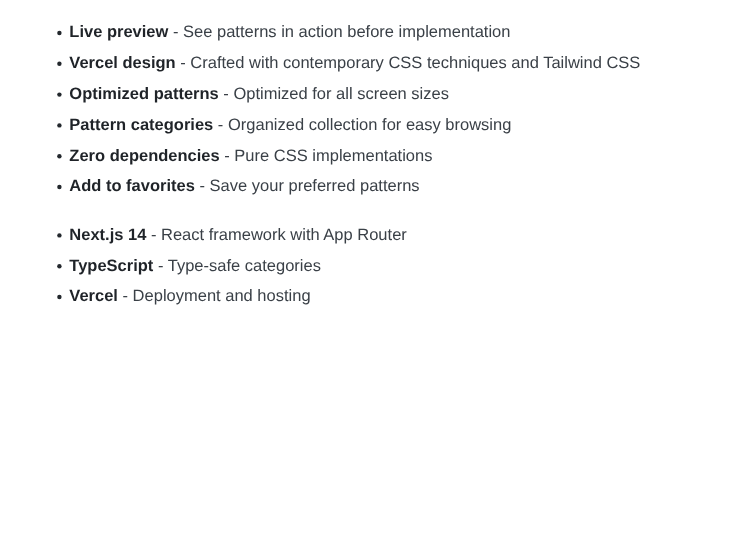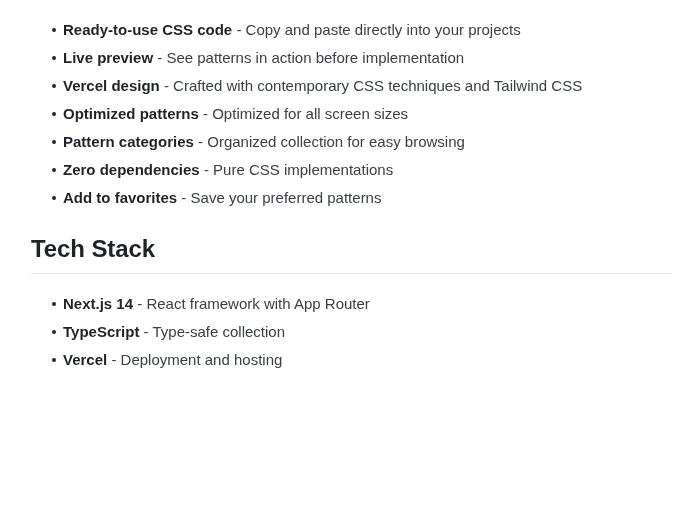--- a/index.html
+++ b/index.html
@@ -84,25 +84,20 @@
 </style>
 </head>
 <body>
 
 <div class="doc">
 
 
   <div id="features-list-block">
     <ul class="feature-list">
       <li>
-        <span class="term">Ready-to-use CSS code</span>
-        <span class="sep">-</span>
-        <span class="desc">Copy and paste directly into your projects</span>
-      </li>
-      <li>
         <span class="term">Live preview</span>
         <span class="sep">-</span>
         <span class="desc">See patterns in action before implementation</span>
       </li>
       <li>
         <span class="term">Vercel design</span>
         <span class="sep">-</span>
         <span class="desc">Crafted with contemporary CSS techniques and Tailwind CSS</span>
       </li>
       <li>
@@ -121,36 +116,32 @@
         <span class="desc">Pure CSS implementations</span>
       </li>
       <li>
         <span class="term">Add to favorites</span>
         <span class="sep">-</span>
         <span class="desc">Save your preferred patterns</span>
       </li>
     </ul>
   </div>
 
-  <div id="techstack-heading-block">
-    <h2 class="section-title">Tech Stack</h2>
-    <div class="section-rule"></div>
-  </div>
 
   <div id="techstack-list-block">
     <ul class="feature-list">
       <li>
         <span class="term">Next.js 14</span>
         <span class="sep">-</span>
         <span class="desc">React framework with App Router</span>
       </li>
       <li>
         <span class="term">TypeScript</span>
         <span class="sep">-</span>
-        <span class="desc">Type-safe collection</span>
+        <span class="desc">Type-safe categories</span>
       </li>
       <li>
         <span class="term">Vercel</span>
         <span class="sep">-</span>
         <span class="desc">Deployment and hosting</span>
       </li>
     </ul>
   </div>
 
 </div>

